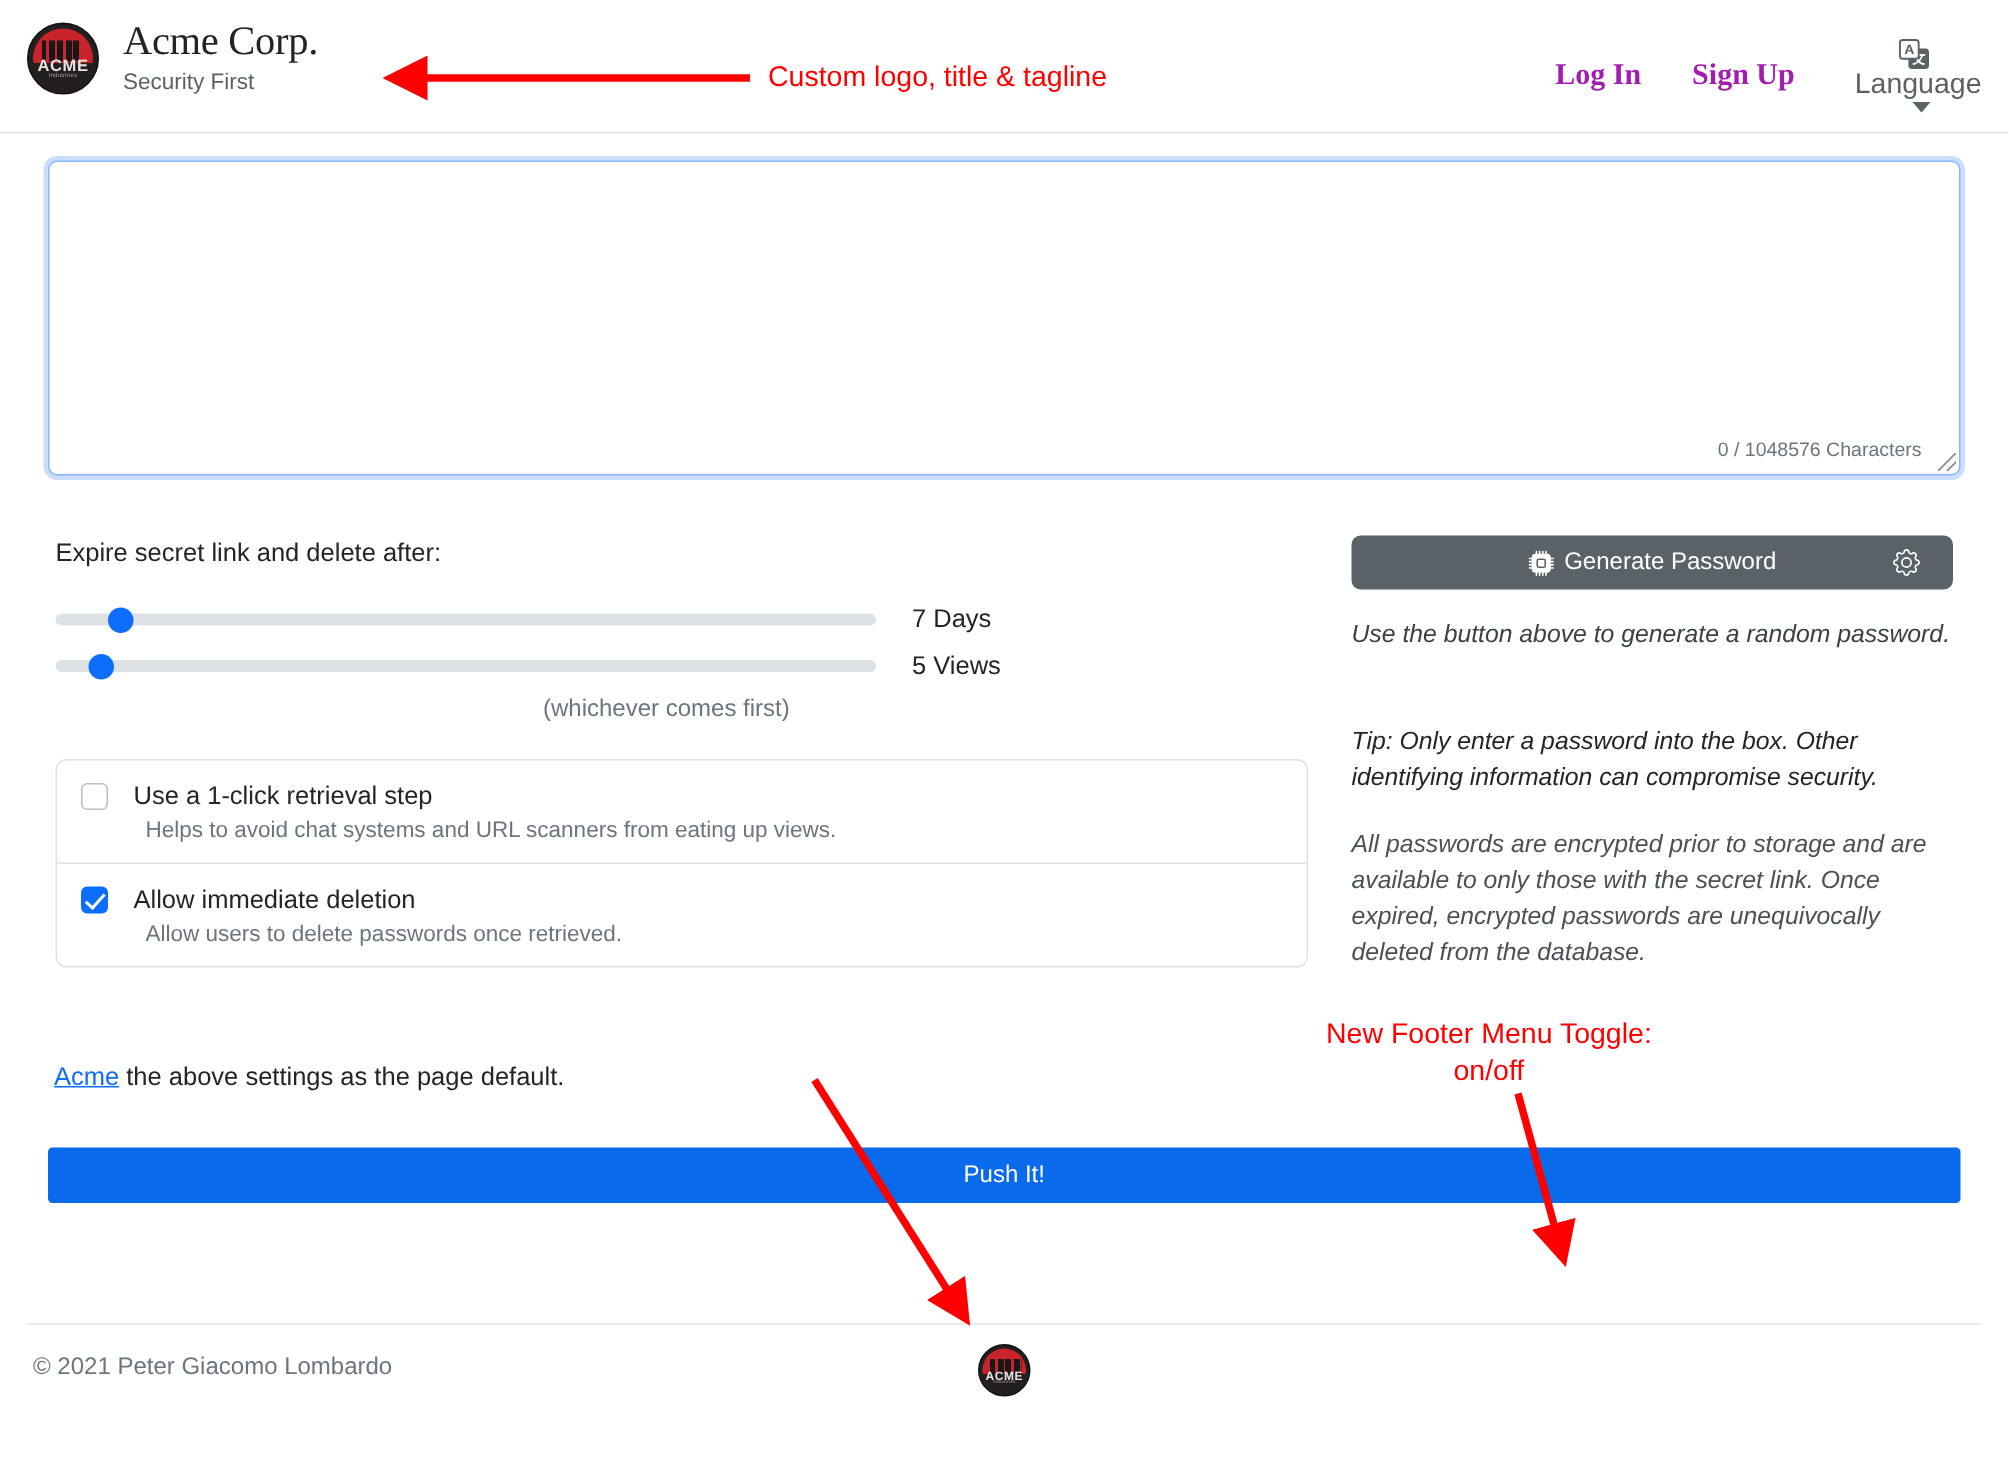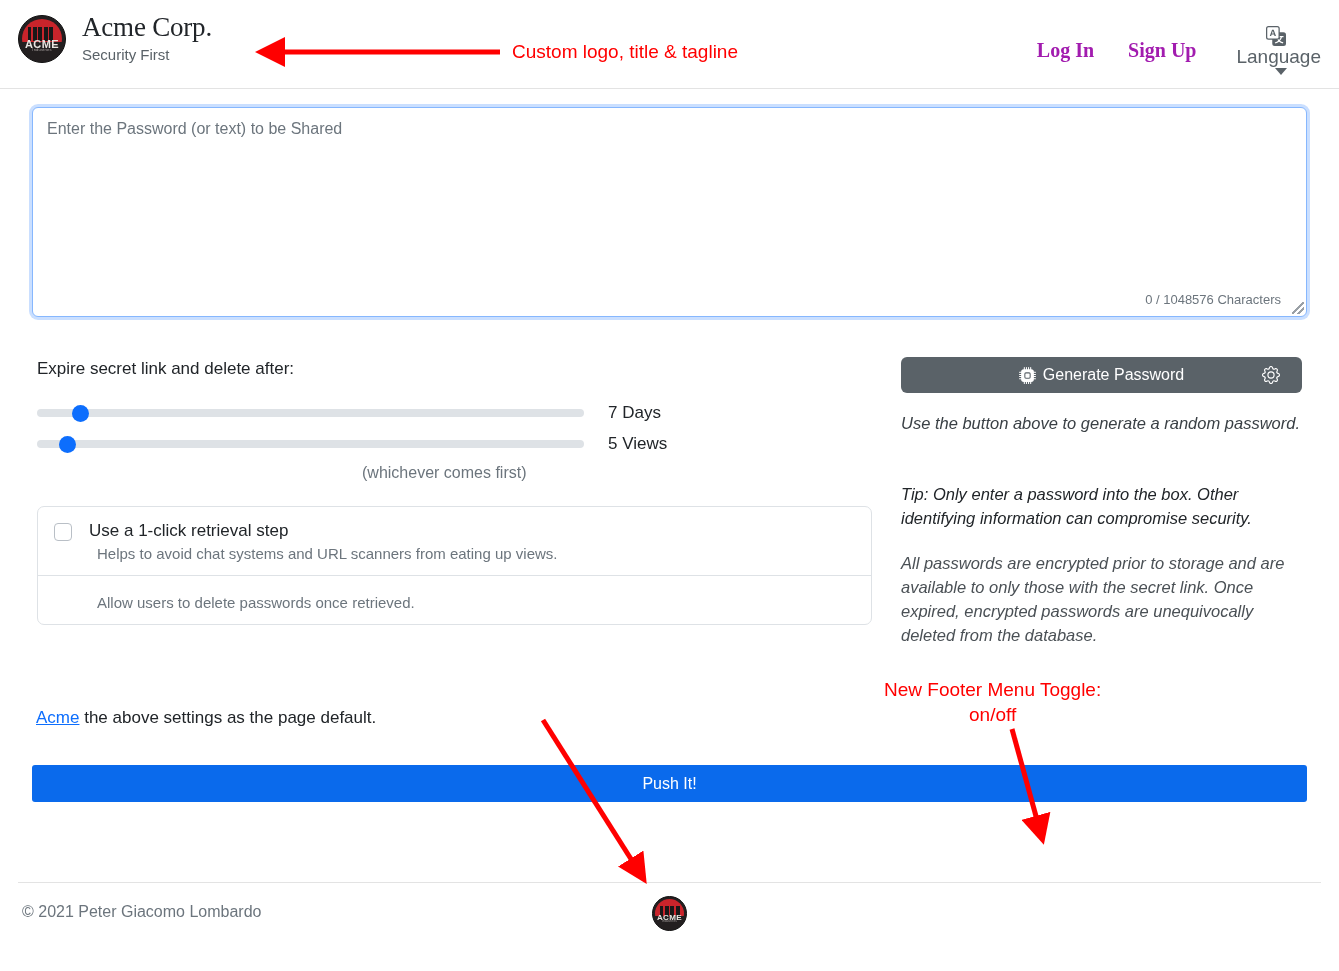--- a/index.html
+++ b/index.html
@@ -127,21 +127,21 @@
   }
   .slider-value { margin-left: 24px; font-size: 17px; color: #212529; white-space: nowrap; }
   .whichever { position: absolute; left: 362px; top: 464px; font-size: 16px; color: #6c757d; }
 
   .opt-card {
     position: absolute; left: 37px; top: 506px; width: 835px;
     border: 1px solid #dee2e6; border-radius: 7px; background: #fff;
   }
   .opt-item { padding: 14px 16px 13px 16px; }
   .opt-item + .opt-item { border-top: 1px solid #dee2e6; }
-  .opt-head { display: flex; align-items: flex-end; }
+  .opt-head { display: flex; align-items: center; }
   .cbox {
     width: 18px; height: 18px; border-radius: 4px; border: 1px solid #b9bfc6;
     background: #fff; flex: 0 0 auto; cursor: pointer; position: relative;
   }
   .cbox.checked { background: #0d6efd; border-color: #0d6efd; }
   .cbox.checked::after {
     content: ""; position: absolute; left: 5px; top: 1px; width: 5px; height: 11px;
     border: solid #fff; border-width: 0 2px 2px 0; transform: rotate(42deg);
   }
   .opt-title { margin-left: 17px; font-size: 17px; color: #212529; }
@@ -221,21 +221,20 @@
         </svg>
       </span>
       <span class="lang-label">Language</span>
       <span class="caret"></span>
     </div>
   </div>
 </div>
 
 <div class="ta-wrap">
   <div class="ta-box">
-    <div class="ta-placeholder">Enter the Password (or text) to be Shared</div>
     <div class="ta-count">0 / 1048576 Characters</div>
     <div class="ta-resize"></div>
   </div>
 </div>
 
 <div class="expire-label">Expire secret link and delete after:</div>
 
 <div class="slider-row" style="top:403px;">
   <div class="slider-track">
     <div class="slider-thumb" style="left:8%;"></div>
@@ -254,20 +253,24 @@
 
 <div class="opt-card">
   <div class="opt-item">
     <div class="opt-head">
       <div class="cbox"></div>
       <div class="opt-title">Use a 1-click retrieval step</div>
     </div>
     <div class="opt-desc">Helps to avoid chat systems and URL scanners from eating up views.</div>
   </div>
   <div class="opt-item">
+    <div class="opt-head">
+      <div class="cbox checked"></div>
+      <div class="opt-title">Allow immediate deletion</div>
+    </div>
     <div class="opt-desc">Allow users to delete passwords once retrieved.</div>
   </div>
 </div>
 
 <div class="save-line">
   <span class="save-link">Acme</span><span> the above settings as the page default.</span>
 </div>
 
 <button class="push-btn">Push It!</button>
 

